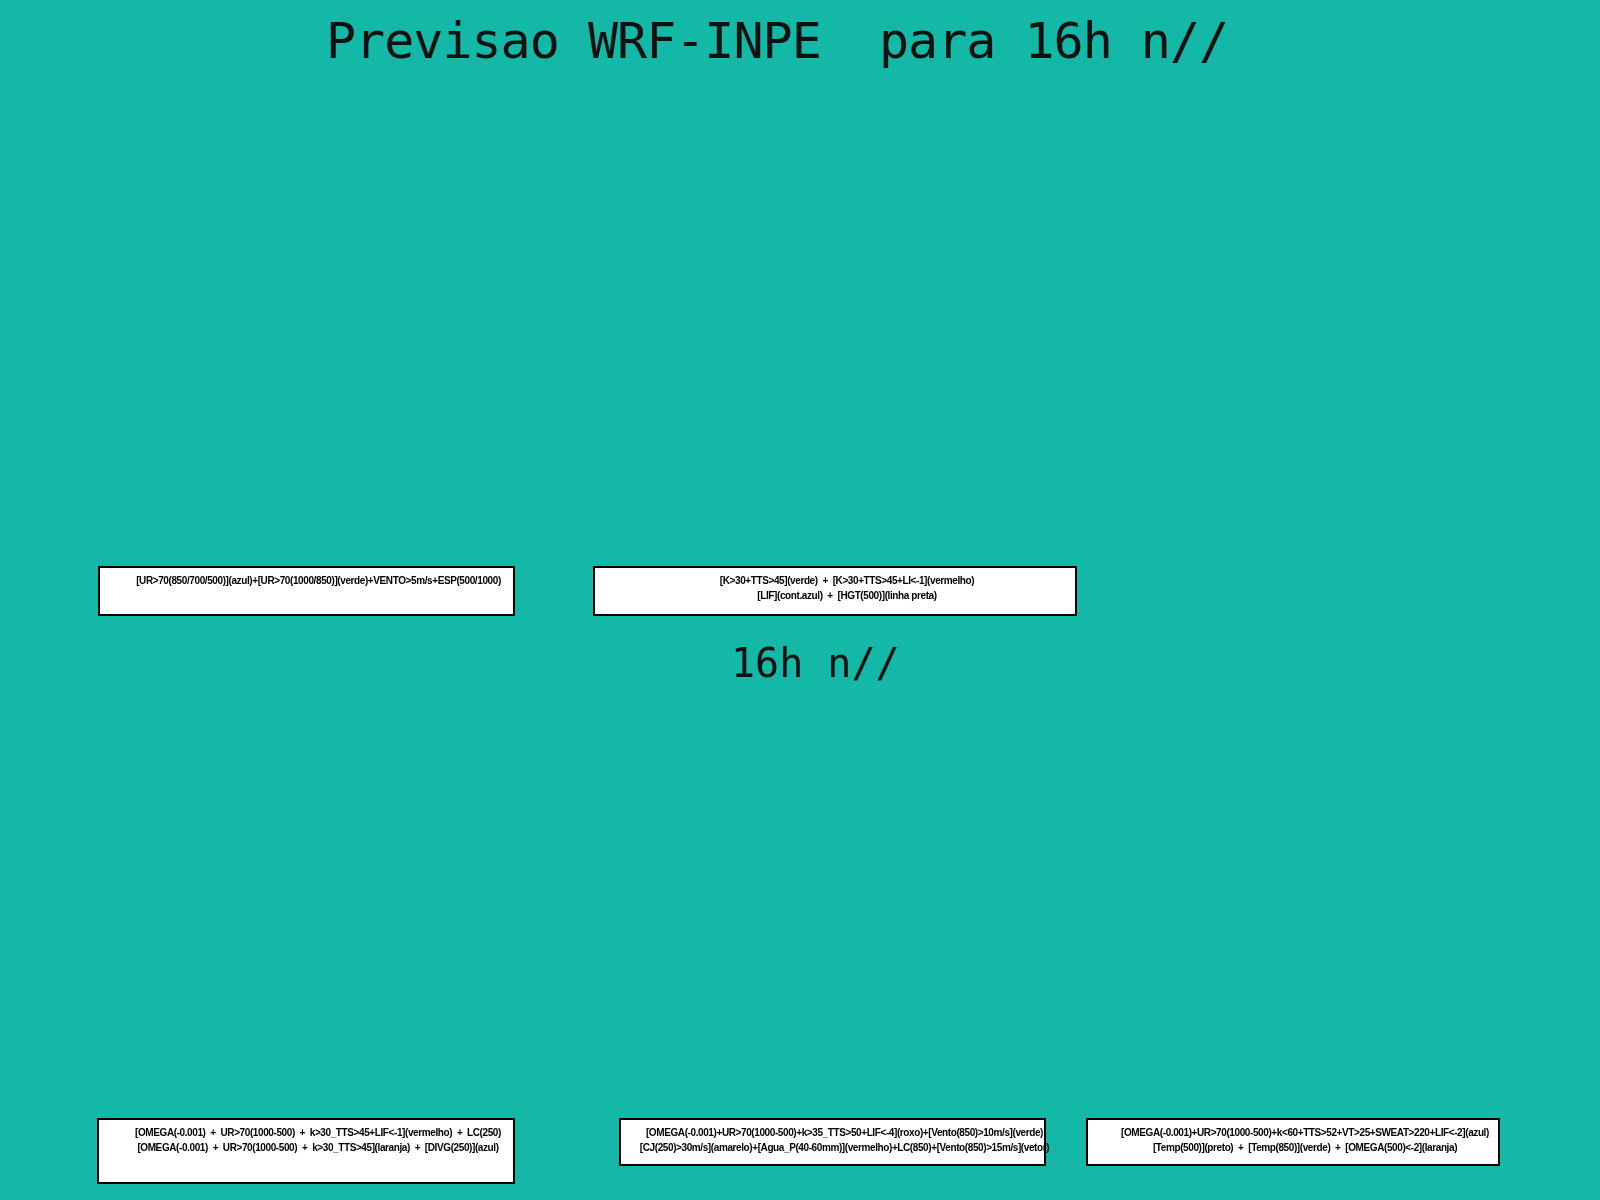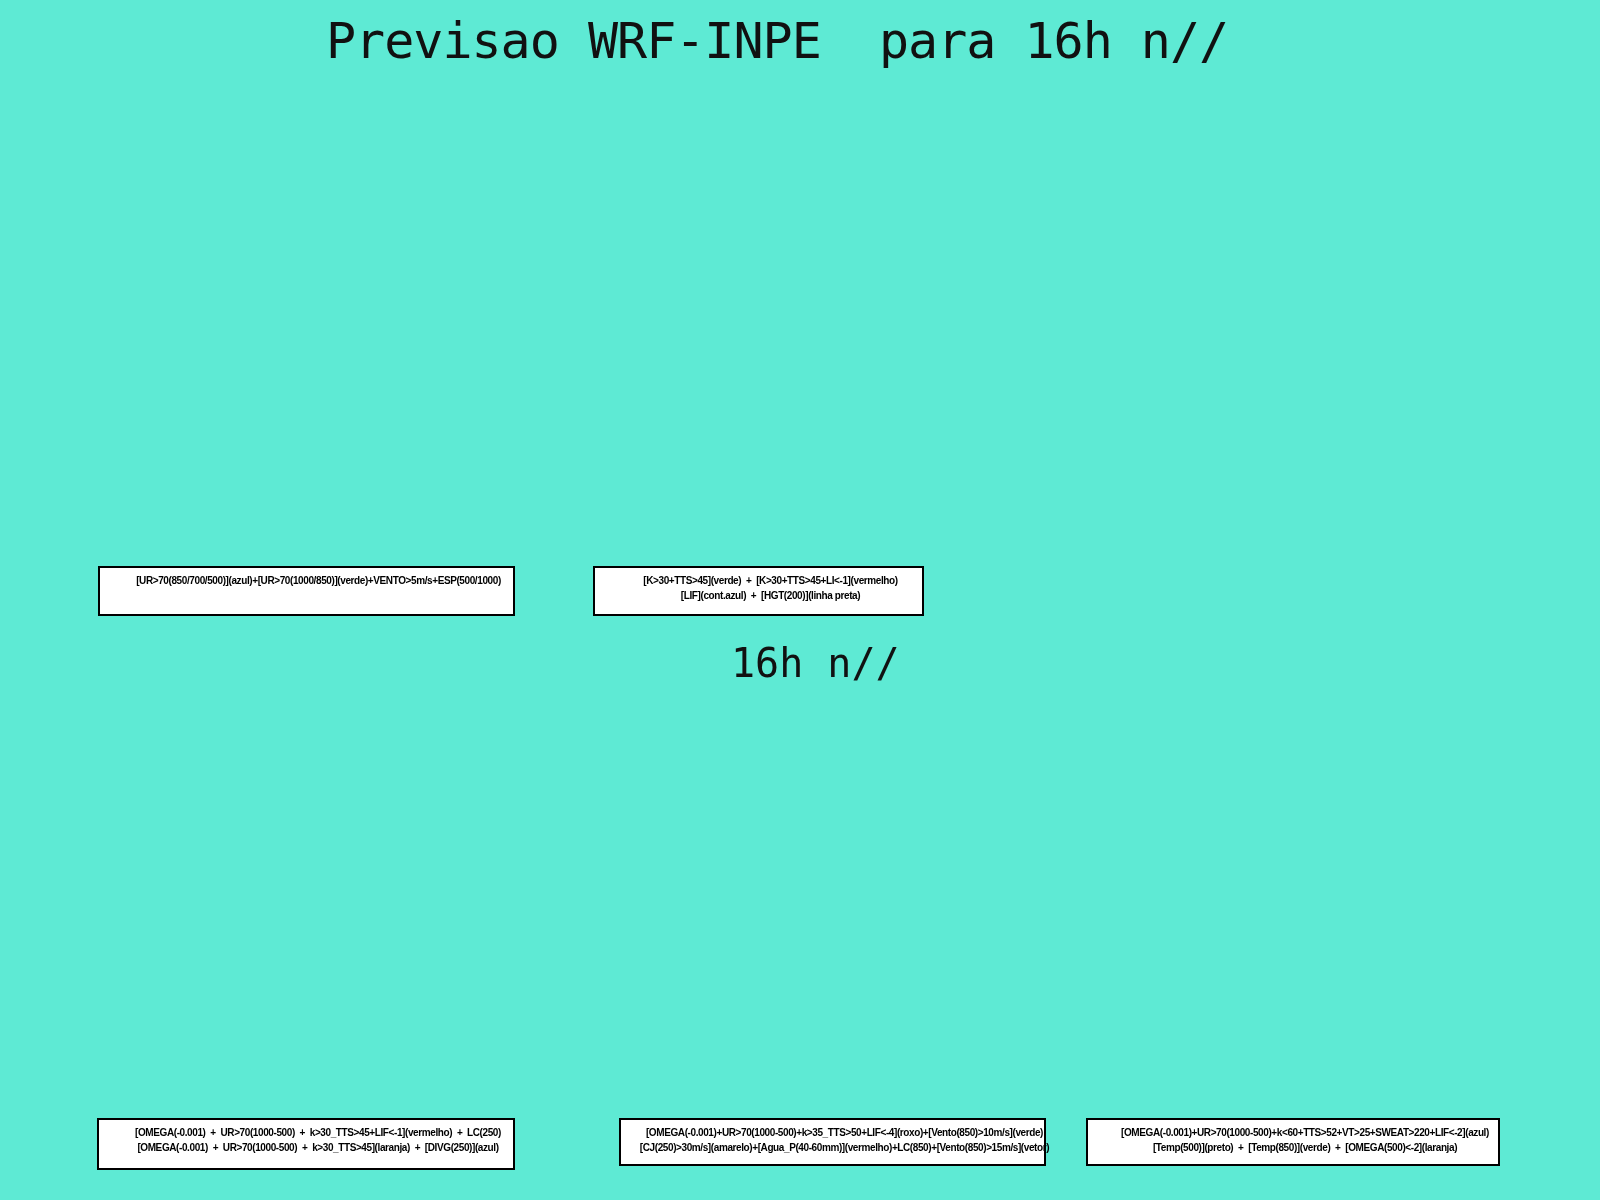--- a/index.html
+++ b/index.html
@@ -4,21 +4,21 @@
 <style>
   html, body {
     margin: 0;
     padding: 0;
     background: #ffffff;
   }
   #page {
     position: relative;
     width: 1600px;
     height: 1200px;
-    background: #5eead4;
+    background: #14b8a6;
     overflow: hidden;
     color: #000000;
   }
   .plotter {
     position: absolute;
     font-family: "DejaVu Sans Mono", monospace;
     font-weight: normal;
     color: #111111;
     white-space: pre;
   }
@@ -67,29 +67,29 @@
 
 <div id="page">
 
   <div class="plotter title">Previsao WRF-INPE  para 16h n//</div>
 
   <div class="panel" style="left:98px; top:566px; width:417px; height:50px;">
     <div class="pline">[UR&gt;70(850/700/500)](azul)+[UR&gt;70(1000/850)](verde)+VENTO&gt;5m/s+ESP(500/1000)</div>
     <div class="pline"></div>
   </div>
 
-  <div class="panel" style="left:593px; top:566px; width:331px; height:50px;">
+  <div class="panel" style="left:593px; top:566px; width:484px; height:50px;">
     <div class="pline">[K&gt;30+TTS&gt;45](verde)  +  [K&gt;30+TTS&gt;45+LI&lt;-1](vermelho)</div>
-    <div class="pline">[LIF](cont.azul)  +  [HGT(200)](linha preta)</div>
+    <div class="pline">[LIF](cont.azul)  +  [HGT(500)](linha preta)</div>
   </div>
 
 
   <div class="plotter center-label">16h n//</div>
 
-  <div class="panel" style="left:97px; top:1118px; width:418px; height:52px;">
+  <div class="panel" style="left:97px; top:1118px; width:418px; height:66px;">
     <div class="pline">[OMEGA(-0.001)  +  UR&gt;70(1000-500)  +  k&gt;30_TTS&gt;45+LIF&lt;-1](vermelho)  +  LC(250)</div>
     <div class="pline">[OMEGA(-0.001)  +  UR&gt;70(1000-500)  +  k&gt;30_TTS&gt;45](laranja)  +  [DIVG(250)](azul)</div>
   </div>
 
   <div class="panel" style="left:619px; top:1118px; width:427px; height:48px;">
     <div class="pline">[OMEGA(-0.001)+UR&gt;70(1000-500)+k&gt;35_TTS&gt;50+LIF&lt;-4](roxo)+[Vento(850)&gt;10m/s](verde)</div>
     <div class="pline">[CJ(250)&gt;30m/s](amarelo)+[Agua_P(40-60mm)](vermelho)+LC(850)+[Vento(850)&gt;15m/s](vetor)</div>
   </div>
 
   <div class="panel" style="left:1086px; top:1118px; width:414px; height:48px;text-align:right;">

